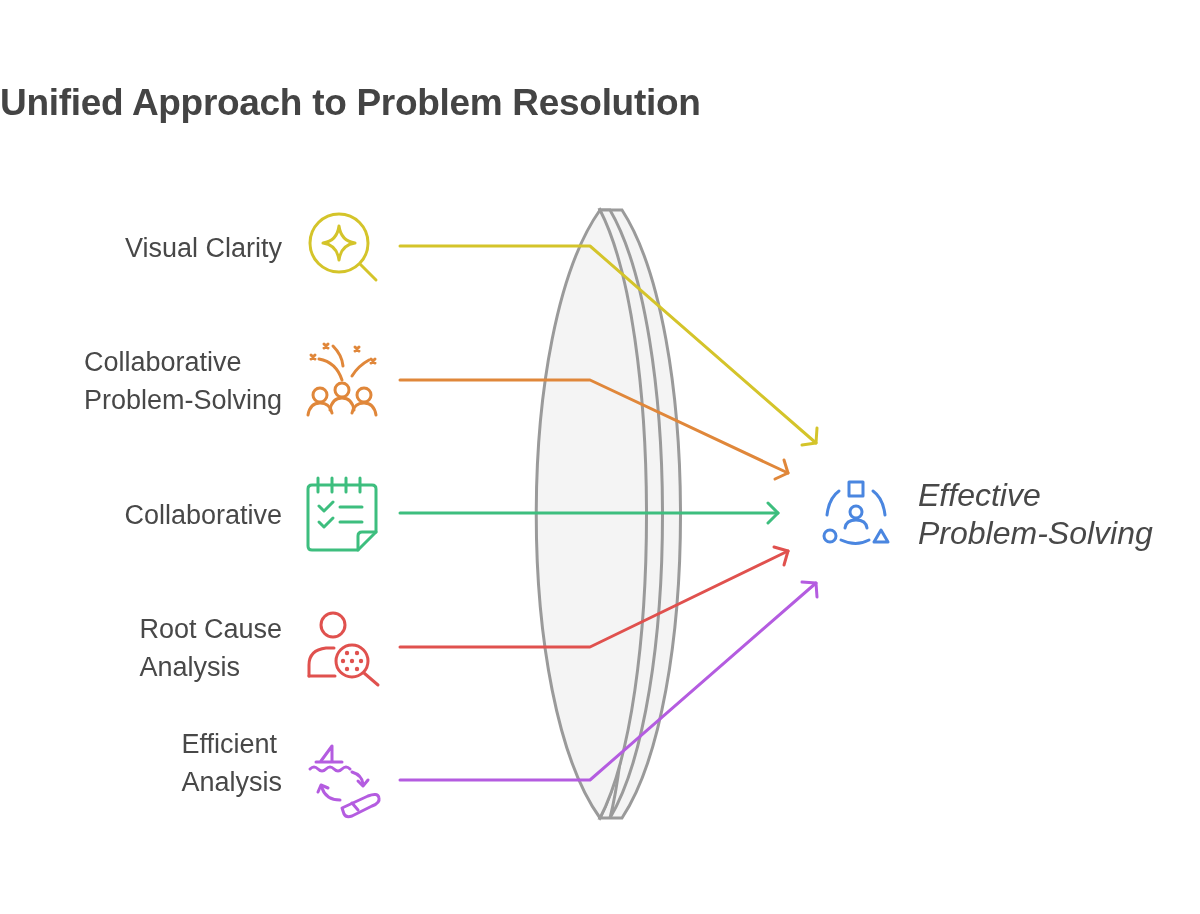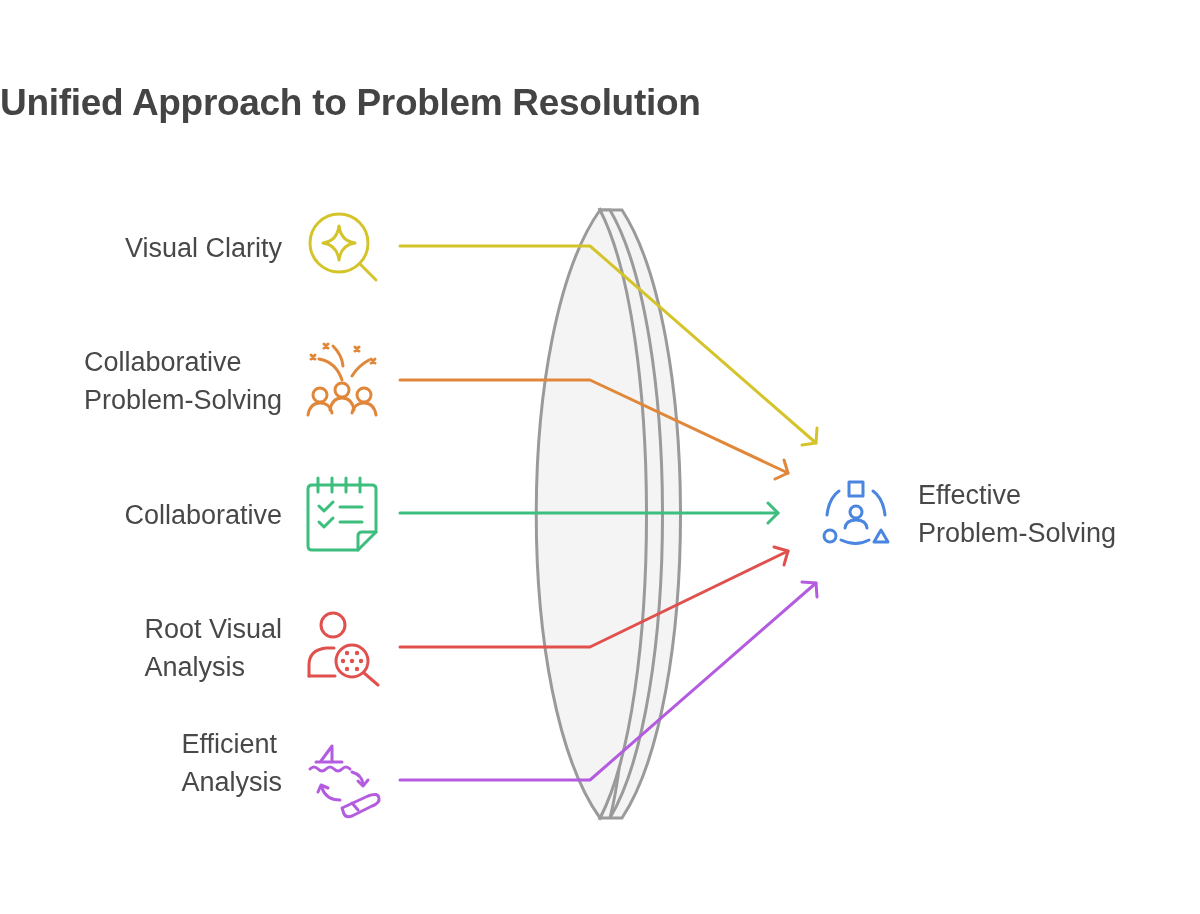--- a/index.html
+++ b/index.html
@@ -4,41 +4,41 @@
 <style>
   html, body { margin: 0; padding: 0; background: #ffffff; }
   body { width: 1200px; height: 914px; position: relative; overflow: hidden;
          font-family: "Liberation Sans", sans-serif; }
   .title { position: absolute; left: 0; top: 82px; width: 1200px; 
            font-family: "Liberation Sans", sans-serif; font-weight: bold; font-size: 37px;
            color: #444444; letter-spacing: -0.3px; }
   .lbl { position: absolute; right: 918px; font-size: 27px; line-height: 38px;
          color: #484848; font-family: "Liberation Sans", sans-serif; white-space: nowrap; }
   .lbl div { display: block; }
-  .out-lbl { position: absolute; left: 918px; top: 476px; font-size: 27px; line-height: 38px;
-             color: #484848; font-family: "Liberation Sans", sans-serif; white-space: nowrap; }
+  .out-lbl { position: absolute; left: 918px; top: 476px; font-size: 32px; line-height: 38px;
+             color: #484848; font-family: "Liberation Sans", sans-serif; white-space: nowrap; font-style: italic; }
   svg.main { position: absolute; left: 0; top: 0; }
 </style>
 </head>
 <body>
 
 <div class="title">Unified Approach to Problem Resolution</div>
 
 <div class="lbl" style="top:229px">
   <div>Visual Clarity</div>
 </div>
 <div class="lbl" style="top:343px">
   <div>Collaborative</div>
   <div>Problem-Solving</div>
 </div>
 <div class="lbl" style="top:496px">
   <div>Collaborative</div>
 </div>
 <div class="lbl" style="top:610px">
-  <div>Root Visual</div>
+  <div>Root Cause</div>
   <div>Analysis</div>
 </div>
 <div class="lbl" style="top:725px">
   <div>Efficient</div>
   <div>Analysis</div>
 </div>
 
 <div class="out-lbl">
   <div>Effective</div>
   <div>Problem-Solving</div>

